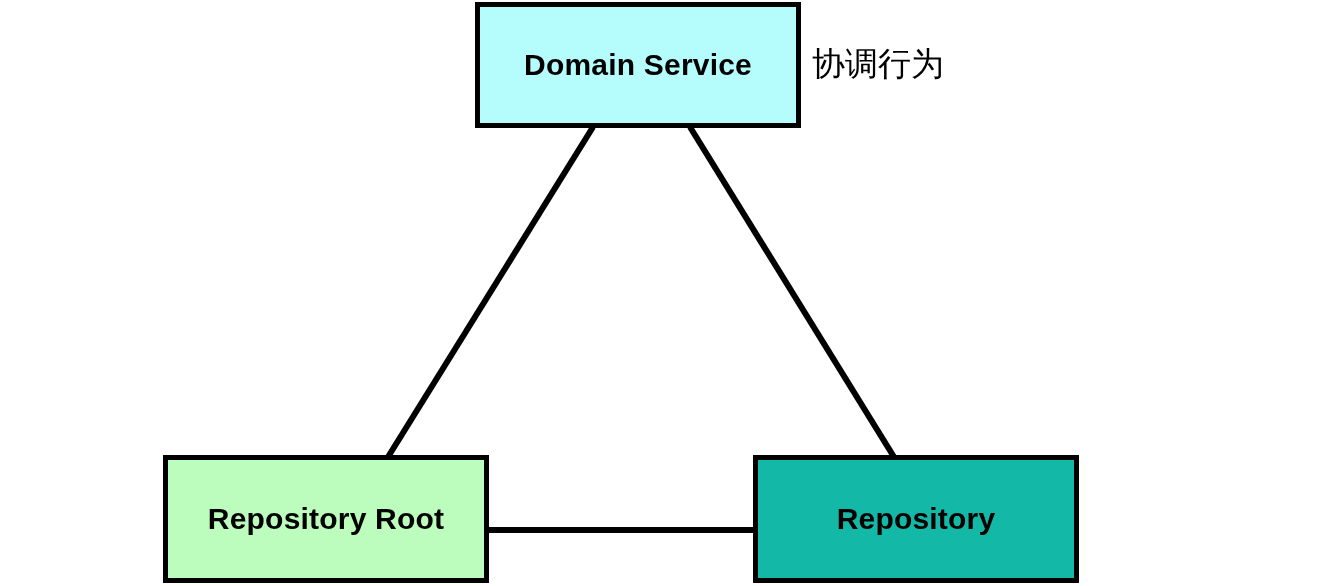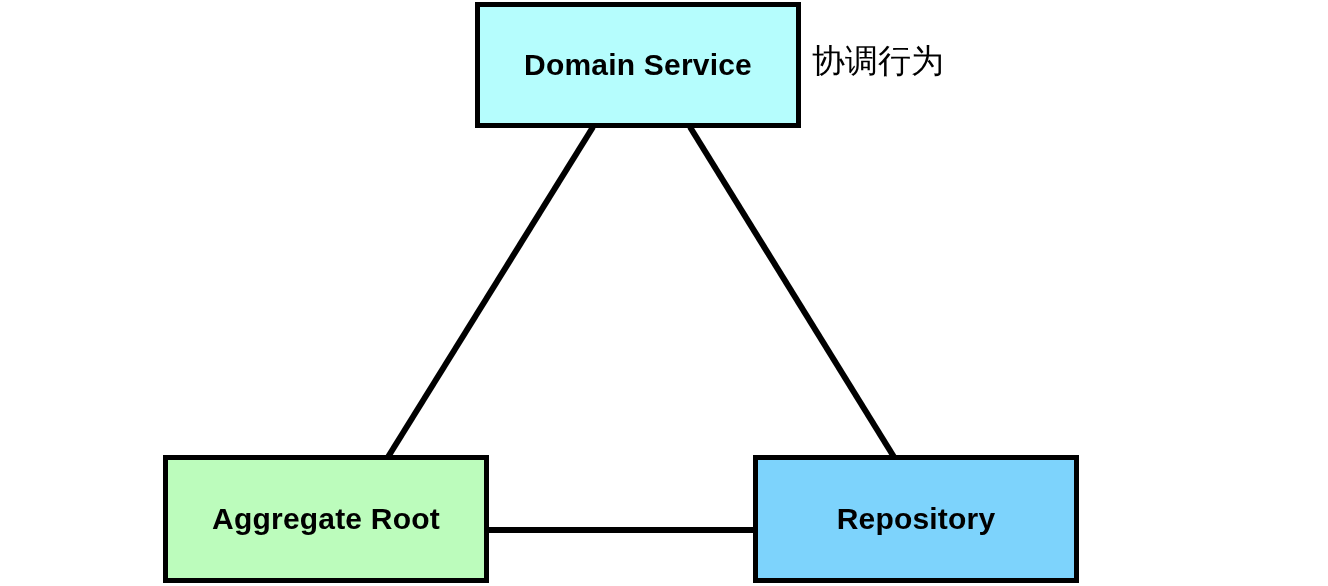--- a/index.html
+++ b/index.html
@@ -66,26 +66,26 @@
     width: 326px;
     height: 128px;
     background: #bcfcbc;
   }
 
   #node-repository {
     left: 753px;
     top: 455px;
     width: 326px;
     height: 128px;
-    background: #7dd3fc;
+    background: #14b8a6;
   }
 
   .annotation {
     position: absolute;
-    font-family: Liberation Mono, monospace;
+    font-family: Liberation Sans, sans-serif;
     font-weight: normal;
     font-size: 33px;
     color: #000000;
     white-space: nowrap;
     line-height: 1;
   }
 
   #annotation-coordinate {
     left: 812px;
     top: 47px;
@@ -110,21 +110,21 @@
     <line x1="593" y1="127" x2="388" y2="457" stroke="#000000" stroke-width="6" stroke-linecap="butt"></line>
     <line x1="690" y1="127" x2="894" y2="457" stroke="#000000" stroke-width="6" stroke-linecap="butt"></line>
     <line x1="486" y1="530" x2="756" y2="530" stroke="#000000" stroke-width="6" stroke-linecap="butt"></line>
   </svg>
 
   <div class="node" id="node-domain-service">
     <span class="node-label">Domain Service</span>
   </div>
 
   <div class="node" id="node-aggregate-root">
-    <span class="node-label">Aggregate Root</span>
+    <span class="node-label">Repository Root</span>
   </div>
 
   <div class="node" id="node-repository">
     <span class="node-label">Repository</span>
   </div>
 
   <div class="annotation" id="annotation-coordinate">协调行为</div>
 
 
 

